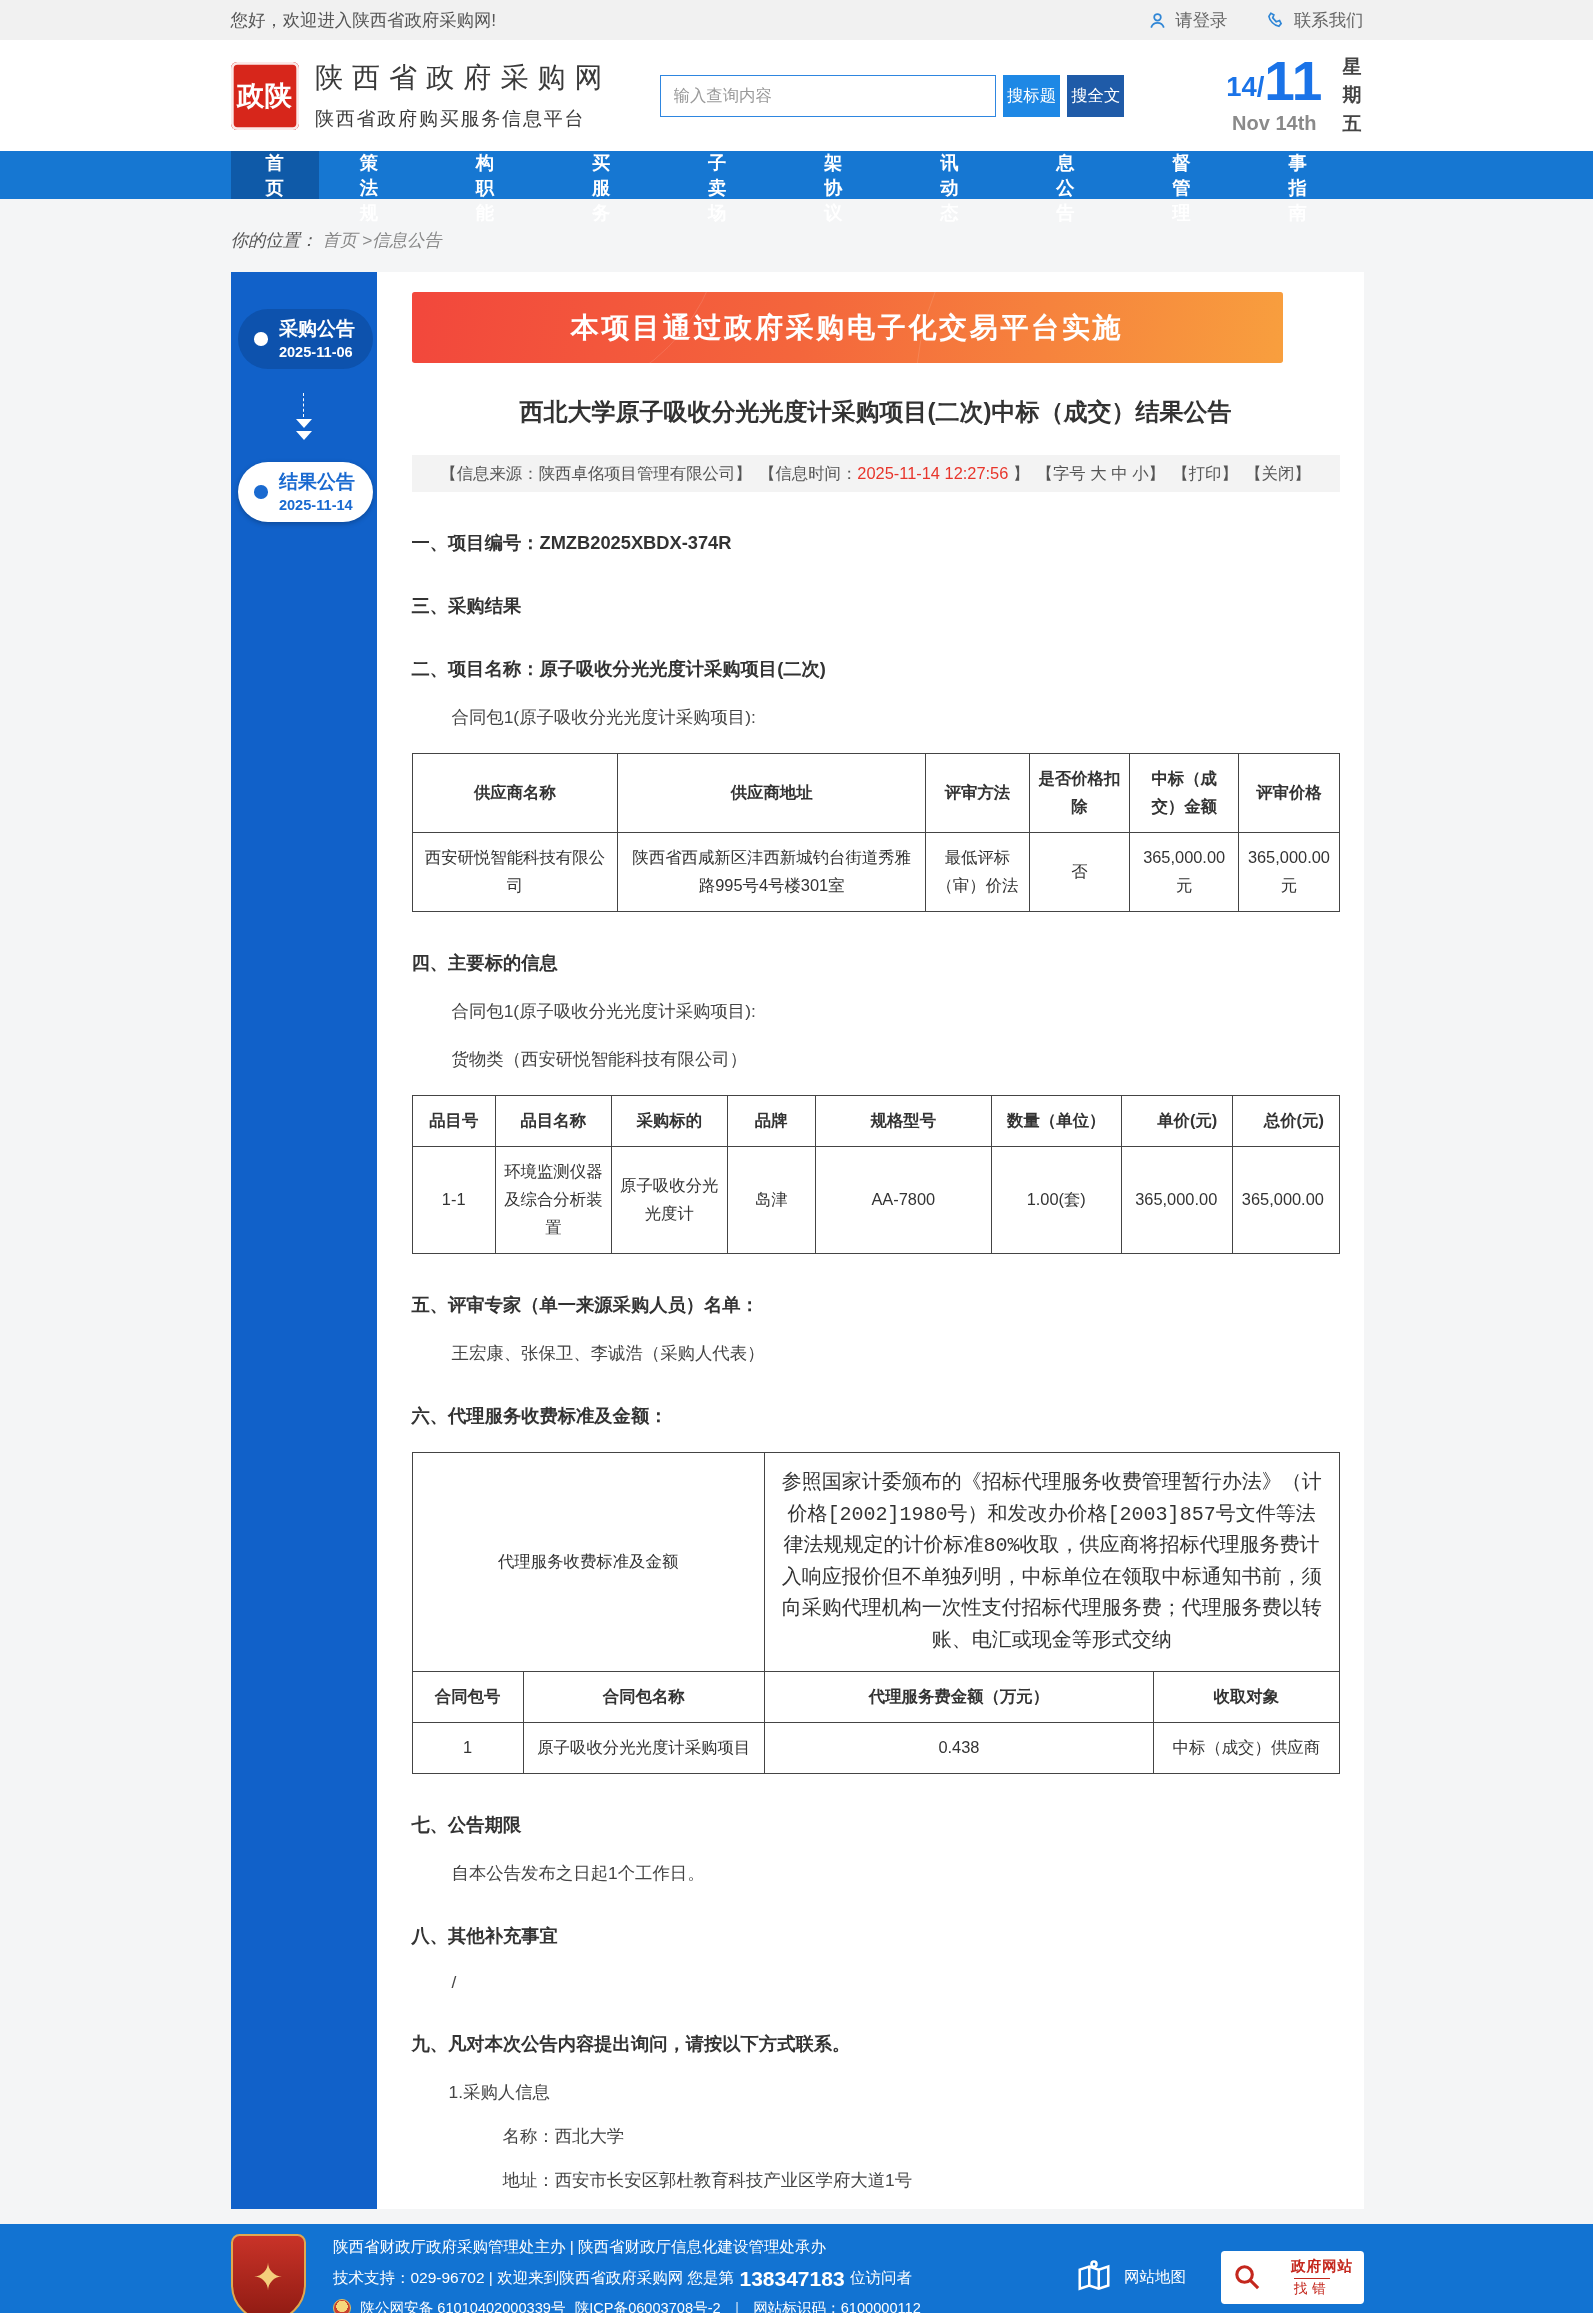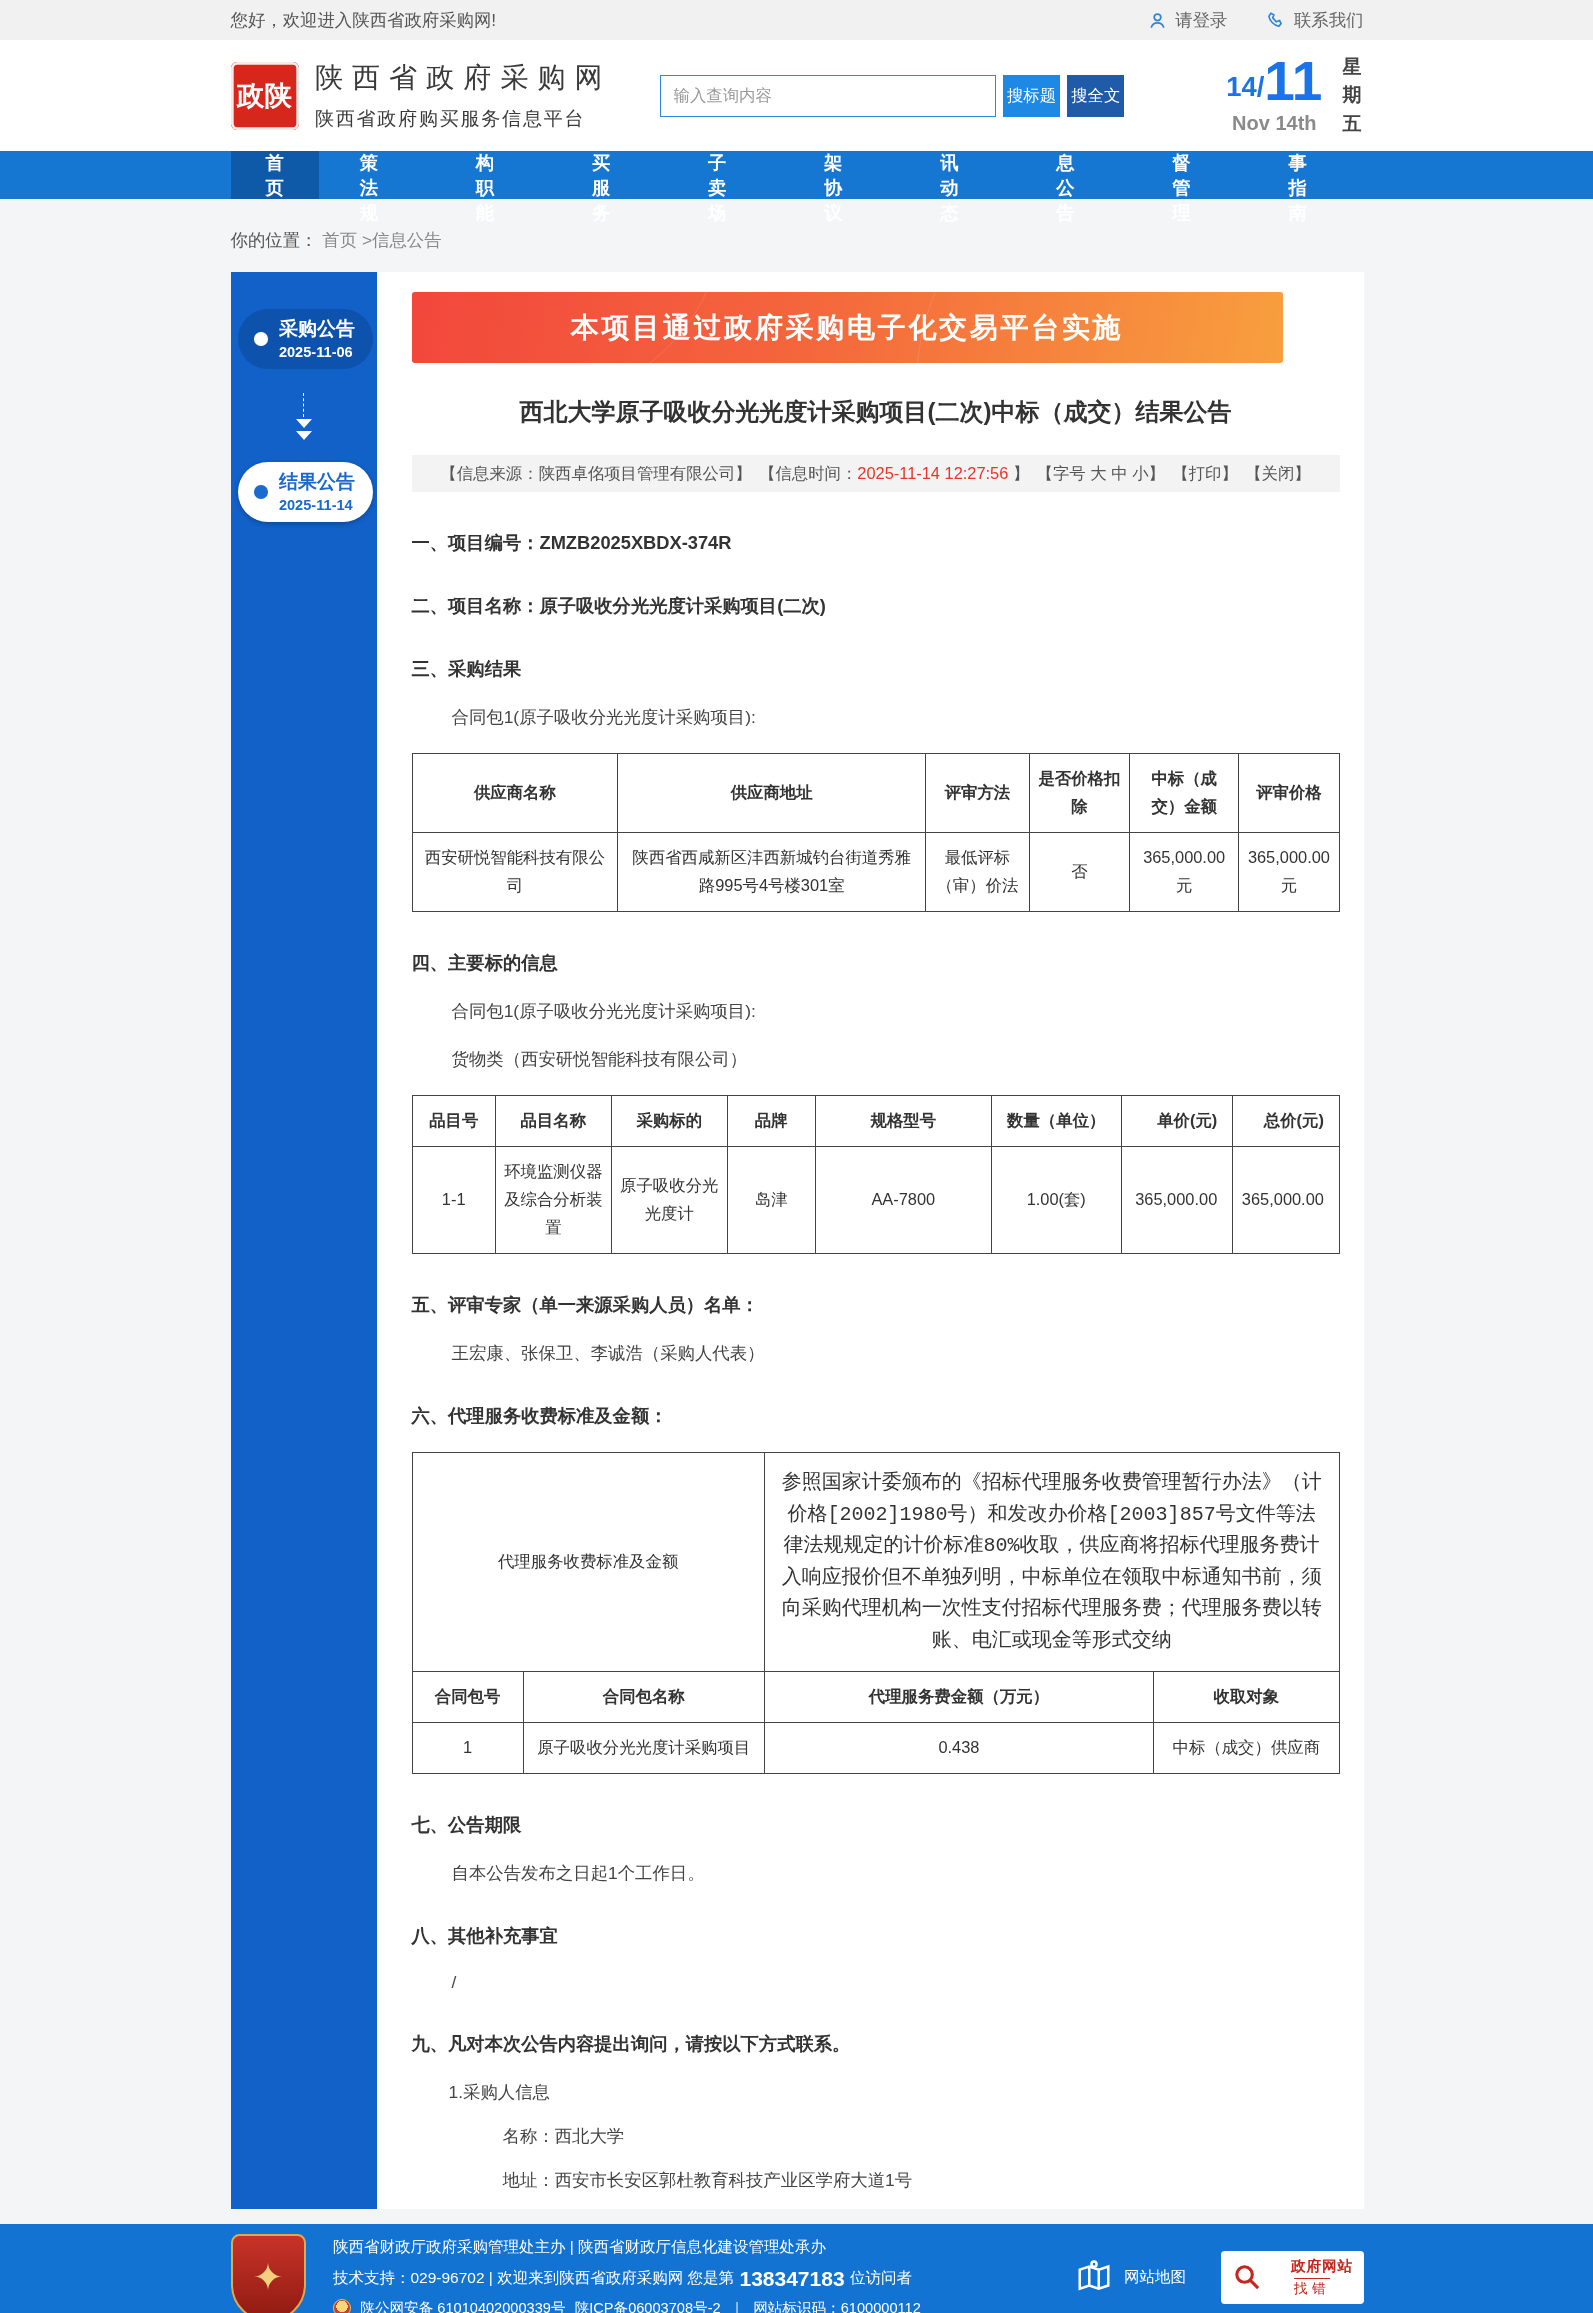--- a/index.html
+++ b/index.html
@@ -52,21 +52,21 @@
 
   
   nav { background:#1677d2; height:48px; }
   .nav-inner { display:flex; height:48px; align-items:stretch; justify-content:space-between; }
   .nav-item { display:flex; align-items:center; padding:0 41px; color:#fff; font-size:18.3px;
     font-weight:bold; cursor:pointer; }
   .nav-item.active { background:#0f5aa8; padding:0 35px; }
 
   
   .crumb { height:73px; padding-top:29px; }
-  .crumb-line { font-size:17.4px; color:#888; }
+  .crumb-line { font-size:17.4px; color:#888;font-style:italic; }
   .crumb-label { color:#555; }
   .crumb span { cursor:default; }
 
   
   .content { display:flex; height:1937px; overflow:hidden; }
   .sidebar { width:146px; background:#1161c9; flex:0 0 auto; padding-top:37px; }
   .pill { width:135px; margin-left:7.3px; border-radius:31px; padding:9.1px 0 9.1px 16.4px;
     display:flex; align-items:center; gap:11px; cursor:pointer; }
   .pill-dark { background:#0d52ad; color:#fff; }
   .pill-light { background:#fff; color:#1a6ad0; box-shadow:0 1.8px 5.5px rgba(0,0,0,.25); }
@@ -241,23 +241,23 @@
         <span>
           <span>【信息时间：</span><span class="red">2025-11-14 12:27:56</span>
           <span>】</span>
         </span>
         <span>【字号 大 中 小】</span>
         <span>【打印】</span>
         <span>【关闭】</span>
       </div>
 
       <div class="sec-h">一、项目编号：ZMZB2025XBDX-374R</div>
+      <div class="sec-h">三、采购结果</div>
+
       <div class="sec-h">二、项目名称：原子吸收分光光度计采购项目(二次)</div>
-
-      <div class="sec-h">三、采购结果</div>
       <div class="para">合同包1(原子吸收分光光度计采购项目):</div>
 
       <table>
         <colgroup>
           <col style="width:22.2%">
             <col style="width:33.2%">
             <col style="width:11.2%">
           <col style="width:10.8%">
             <col style="width:11.8%">
             <col style="width:10.8%">

